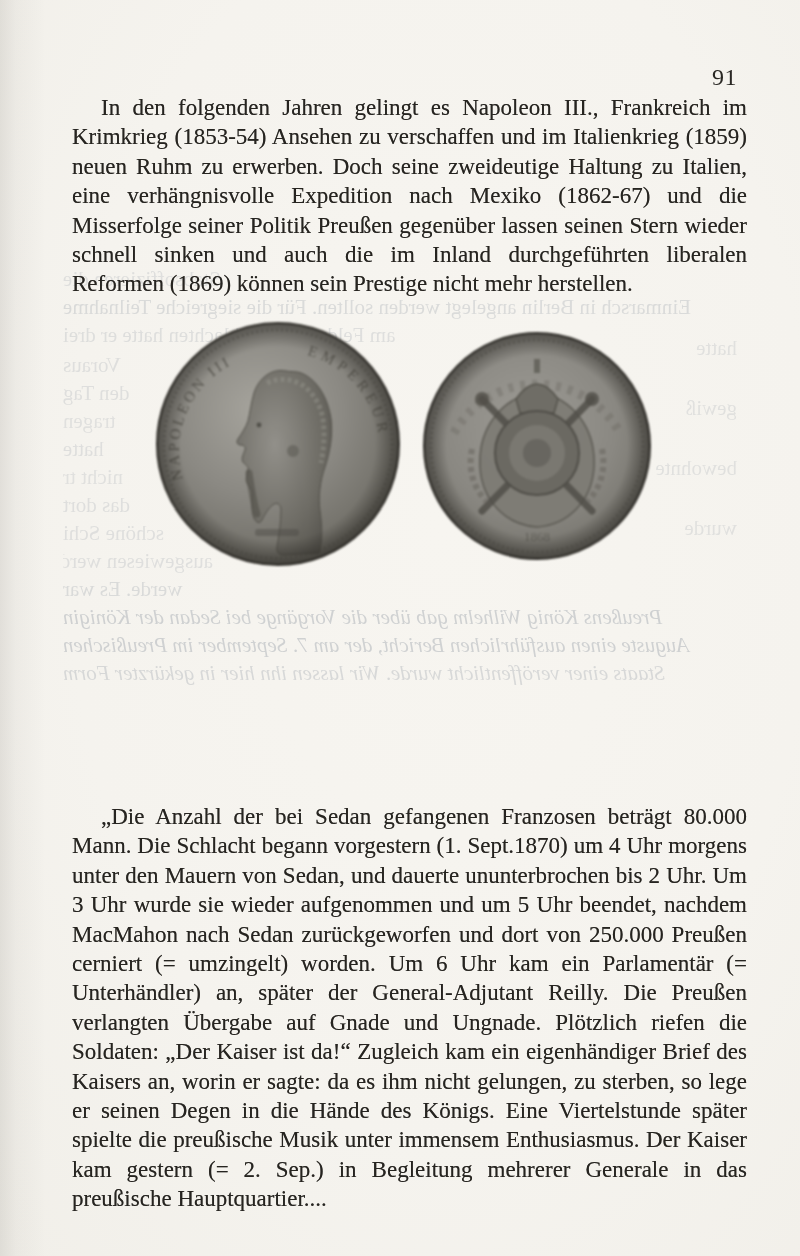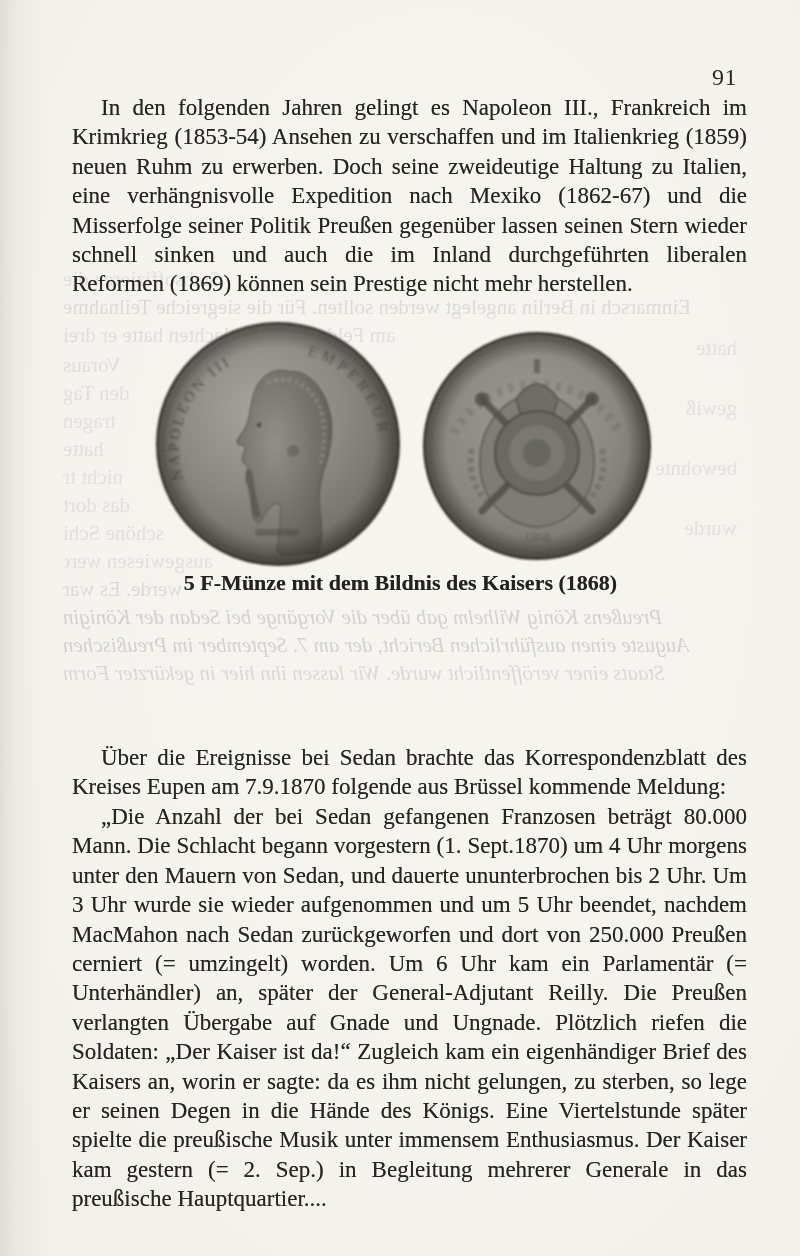--- a/index.html
+++ b/index.html
@@ -147,18 +147,16 @@
       <circle cx="117" cy="124" r="42" fill="#6b6962" stroke="#504e48" stroke-width="2"></circle>
       <circle cx="117" cy="124" r="28" fill="#7a7871"></circle>
       <circle cx="117" cy="124" r="14" fill="#686660"></circle>
       <path d="M 52 120 q -6 30 14 52" stroke="#6a6861" stroke-width="6" fill="none" stroke-dasharray="5 4" opacity=".6"></path>
       <path d="M 182 120 q 6 30 -14 52" stroke="#6a6861" stroke-width="6" fill="none" stroke-dasharray="5 4" opacity=".6"></path>
       <text x="117" y="212" text-anchor="middle" font-size="13" fill="#4a4842" opacity=".6">1868</text>
       <circle cx="117" cy="117" r="113" fill="url(#rvEdge)"></circle>
     </g>
   </svg>
 
-  <div class="caption">5 F-Münze mit dem Bildnis des Kaisers (1868)</div>
 
-  <p class="body-text" style="top:743px">Über die Ereignisse bei Sedan brachte das Korrespondenzblatt des Kreises Eupen am 7.9.1870 folgende aus Brüssel kommende Meldung:</p>
   <p class="body-text" style="top:802px">„Die Anzahl der bei Sedan gefangenen Franzosen beträgt 80.000 Mann. Die Schlacht begann vorgestern (1. Sept.1870) um 4 Uhr morgens unter den Mauern von Sedan, und dauerte ununterbrochen bis 2 Uhr. Um 3 Uhr wurde sie wieder aufgenommen und um 5 Uhr beendet, nachdem MacMahon nach Sedan zurückgeworfen und dort von 250.000 Preußen cerniert (= umzingelt) worden. Um 6 Uhr kam ein Parlamentär (= Unterhändler) an, später der General-Adjutant Reilly. Die Preußen verlangten Übergabe auf Gnade und Ungnade. Plötzlich riefen die Soldaten: „Der Kaiser ist da!“ Zugleich kam ein eigenhändiger Brief des Kaisers an, worin er sagte: da es ihm nicht gelungen, zu sterben, so lege er seinen Degen in die Hände des Königs. Eine Viertelstunde später spielte die preußische Musik unter immensem Enthusiasmus. Der Kaiser kam gestern (= 2. Sep.) in Begleitung mehrerer Generale in das preußische Hauptquartier....</p>
 
 </div>
 
 </body></html>

